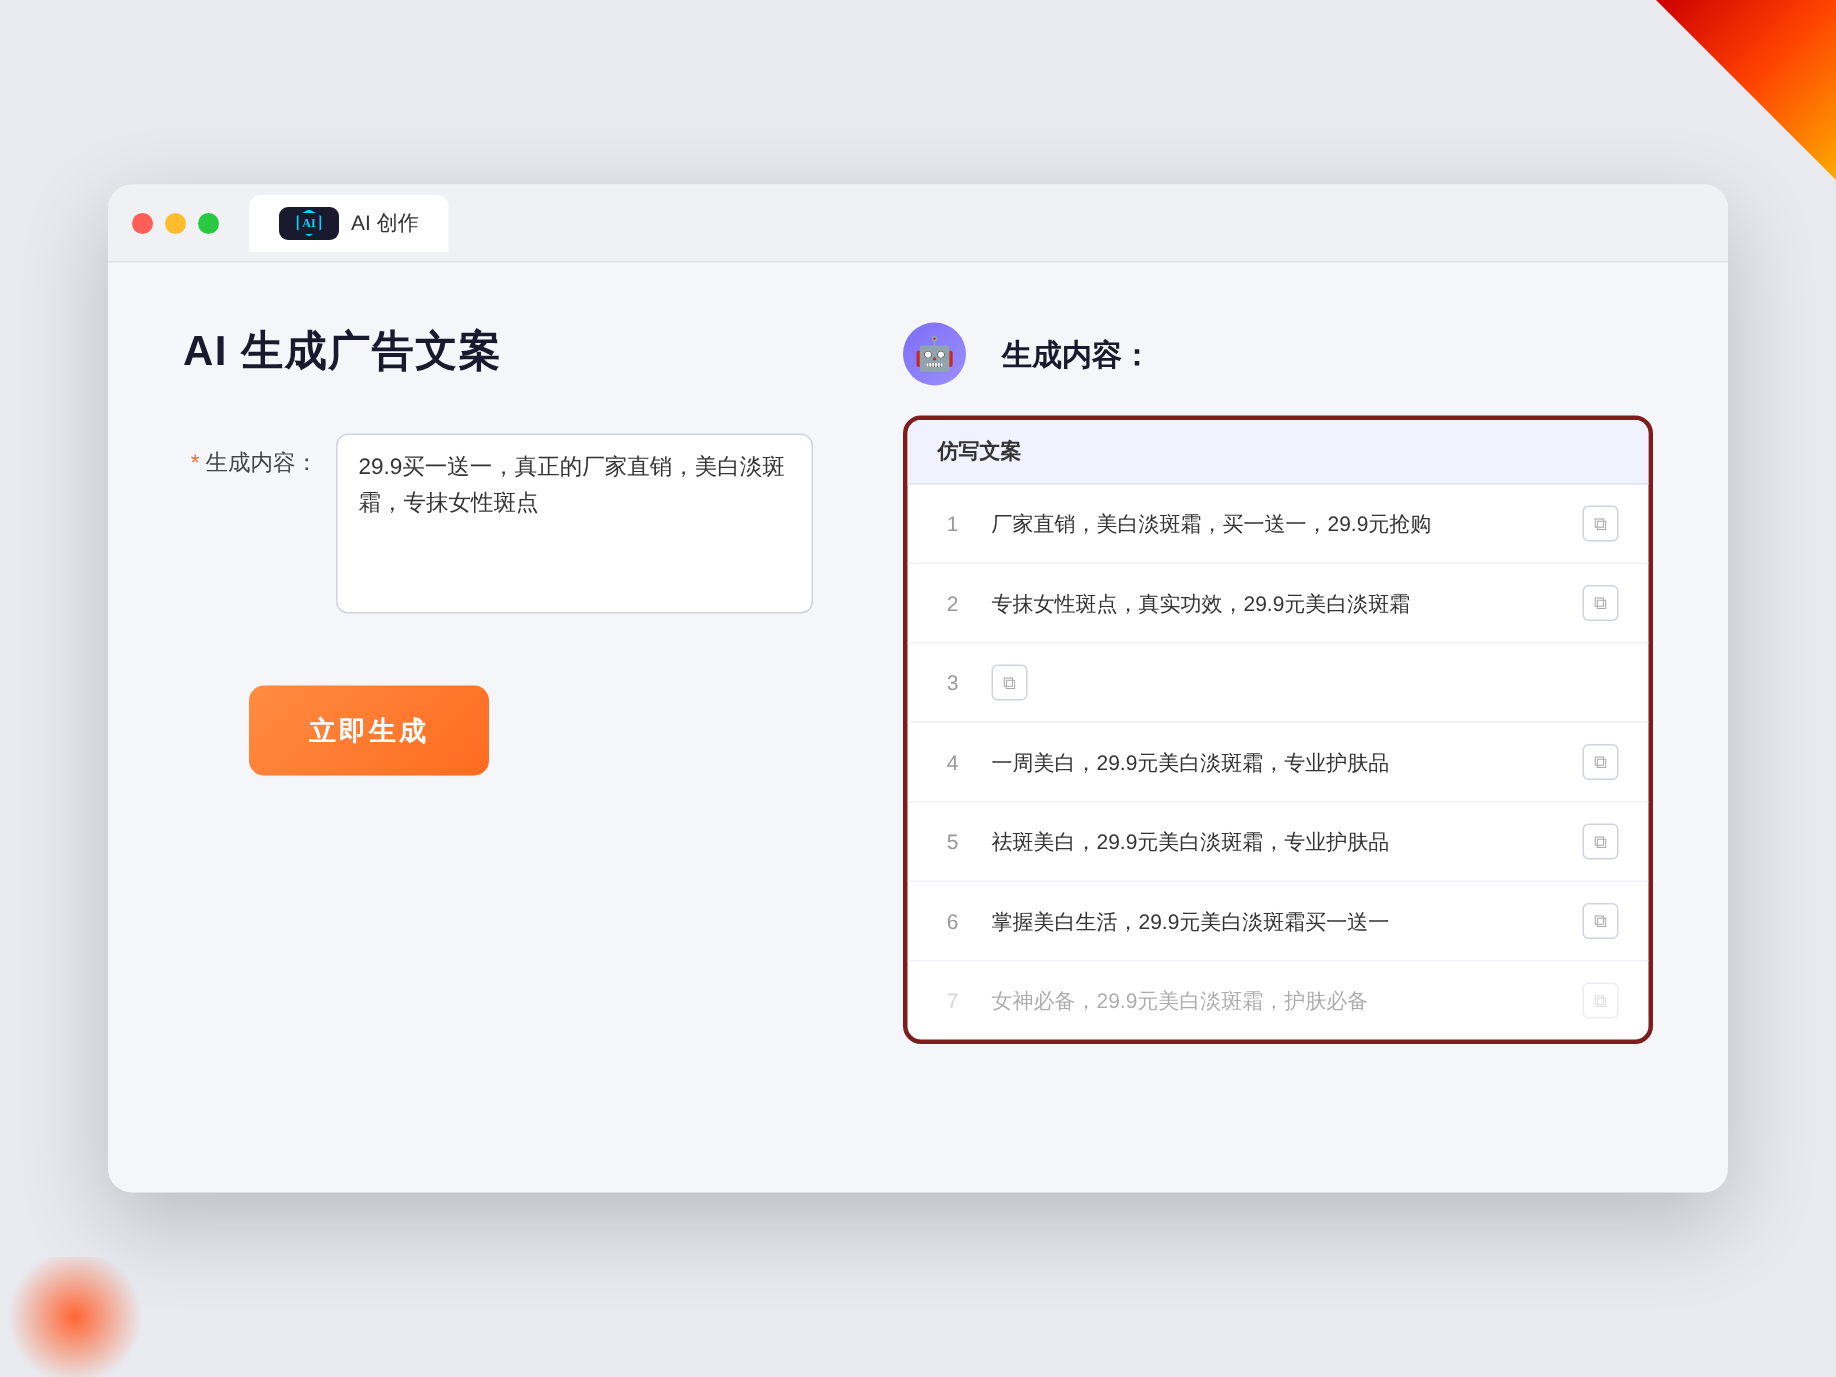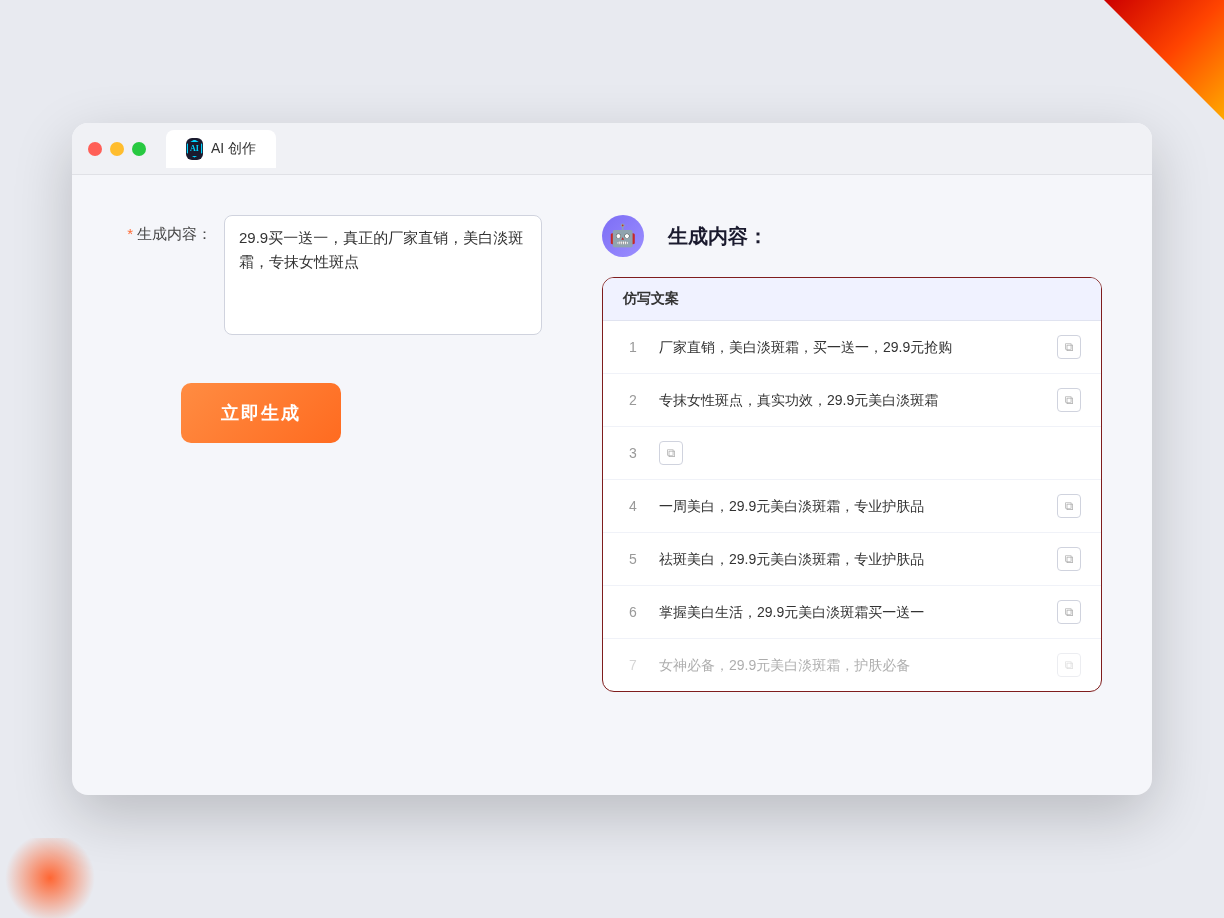--- a/index.html
+++ b/index.html
@@ -70,21 +70,21 @@
       gap: 8px;
       background: #ffffff;
       border-radius: 8px 8px 0 0;
       padding: 8px 20px;
       font-size: 14px;
       color: #333;
       font-weight: 500;
     }
 
     .tab-icon {
-      width: 17px; height: 22px;
+      width: 40px; height: 22px;
       background: #1a1a2e;
       border-radius: 6px;
       display: flex; align-items: center; justify-content: center;
       position: relative;
       font-family: Liberation Serif, serif;
     }
     .tab-icon::before {
       content: '';
       width: 14px; height: 14px;
       border: 2px solid #00d4ff;
@@ -152,21 +152,21 @@
       resize: none;
     }
 
     textarea.form-input {
       height: 120px;
       line-height: 1.6;
     }
 
     .generate-btn {
       margin-top: 20px;
-      margin-left: 59px;
+      margin-left: 44px;
       background: linear-gradient(135deg, #ff8c42, #ff6b20);
       color: #fff;
       border: none;
       border-radius: 10px;
       padding: 18px 40px;
       font-size: 18px;
       font-weight: 600;
       cursor: pointer;
       letter-spacing: 2px;
     }
@@ -199,21 +199,21 @@
     .right-title {
       font-size: 20px;
       font-weight: 600;
       color: #1a1a2e;
     }
 
     .results-container {
       background: #fff;
       border-radius: 12px;
       overflow: hidden;
-      border: 1px solid #7f1d1d;
+      border: 3px solid #7f1d1d;
     }
 
     .results-header {
       background: #f0f2ff;
       padding: 12px 20px;
       font-size: 14px;
       font-weight: 600;
       color: #333;
       border-bottom: 1px solid #e0e3f0;
     }
@@ -276,20 +276,21 @@
       <div class="tab-icon">
         <span class="tab-icon-inner">AI</span>
       </div>
       <span>AI 创作</span>
     </div>
   </div>
 
   <div class="browser-content">
 
     <div class="left-panel">
+      <h1 class="page-title">AI 生成广告文案</h1>
 
       
       <div class="form-group">
         <label class="form-label">
           <span class="required">*</span><span>生成内容：</span>
         </label>
         <textarea class="form-input" style="">29.9买一送一，真正的厂家直销，美白淡斑霜，专抹女性斑点</textarea>
       </div>
 
       

